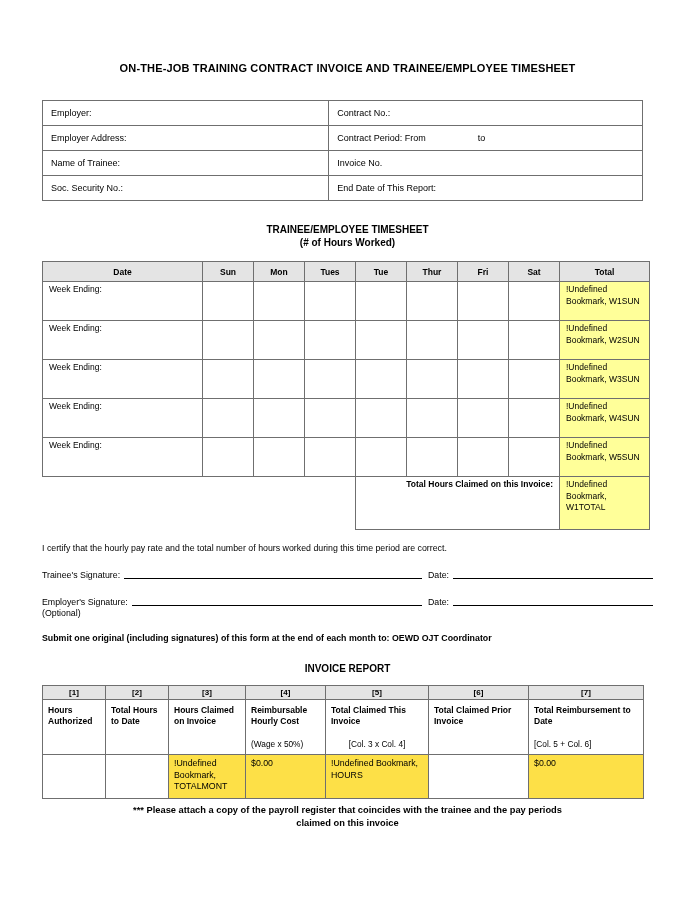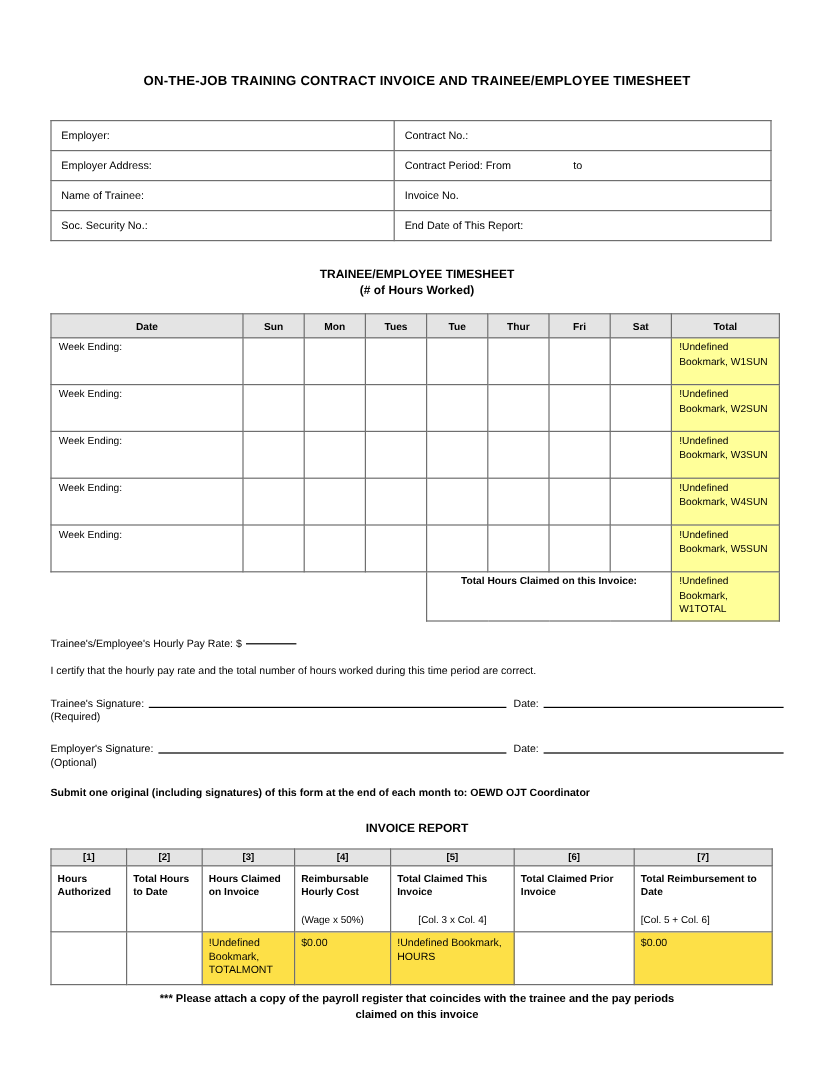--- a/index.html
+++ b/index.html
@@ -92,25 +92,25 @@
     background: #ffff99;
     line-height: 11.5px;
     padding-top: 3px;
     font-size: 8.8px;
   }
   tr.sum-row td.blank-pad {
     border: 0;
     background: transparent;
   }
   td.sum-label {
-    text-align: center;
+    text-align: right;
     font-weight: bold;
     font-size: 8.5px;
     vertical-align: middle;
-    height: 41px;
+    height: 53px;
     padding-right: 10px;
   }
 
   
   .payrate {
     margin-top: 13px;
     font-size: 8.8px;
   }
   .blank-short {
     display: inline-block;
@@ -333,33 +333,29 @@
         <td class="blank-pad"></td>
         <td class="blank-pad"></td>
         <td class="blank-pad"></td>
         <td class="blank-pad"></td>
         <td class="sum-label" colspan="4">Total Hours Claimed on this Invoice:</td>
         <td class="total-cell">!Undefined Bookmark, W1TOTAL</td>
       </tr>
     </tbody>
   </table>
 
-  <div class="payrate">
-    <span>Trainee's/Employee's Hourly Pay Rate:  $</span><span class="blank-short"></span>
-  </div>
 
   <div class="certify">I certify that the hourly pay rate and the total number of hours worked during this time period are correct.</div>
 
   <div class="sig-row">
     <span class="sig-label">Trainee's Signature:</span>
     <span class="sig-line"></span>
     <span class="date-label">Date:</span>
     <span class="date-line"></span>
   </div>
-  <div class="sig-sub">(Required)</div>
 
   <div class="sig-row">
     <span class="sig-label">Employer's Signature:</span>
     <span class="sig-line"></span>
     <span class="date-label">Date:</span>
     <span class="date-line"></span>
   </div>
   <div class="sig-sub">(Optional)</div>
 
   <div class="submit-note">Submit one original (including signatures) of this form at the end of each month to: OEWD OJT Coordinator</div>

